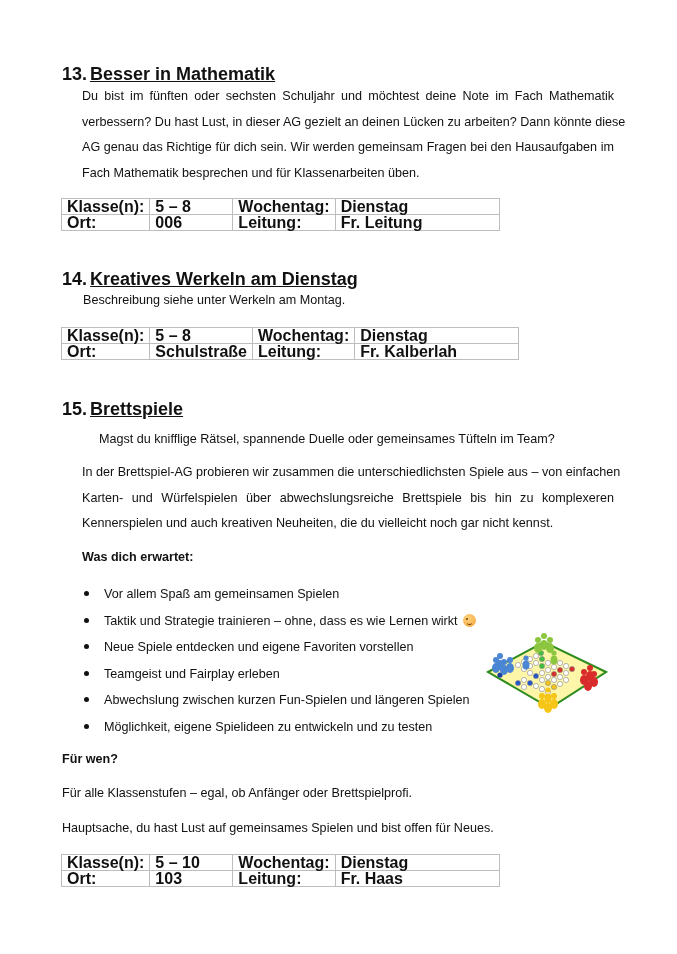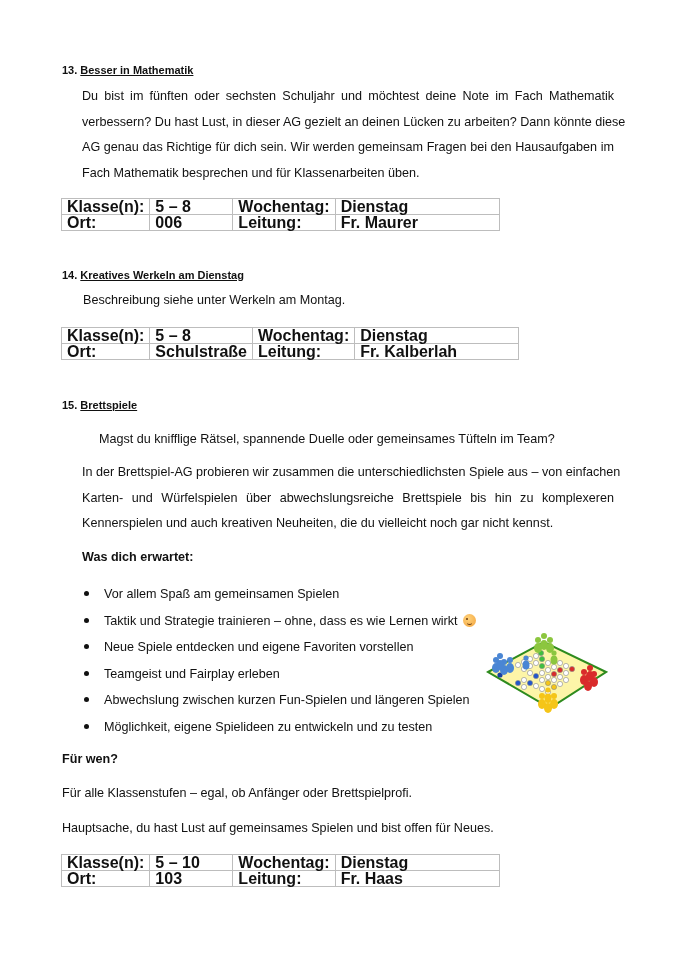--- a/index.html
+++ b/index.html
@@ -2,21 +2,21 @@
 <html><head>
 <meta charset="utf-8">
 <style>
   html, body { margin: 0; padding: 0; background: #ffffff; }
   body {
     width: 677px; height: 954px; position: relative; overflow: hidden;
     font-family: "Liberation Sans", sans-serif; color: #111;
     font-size: 12.6px;
   }
   .abs { position: absolute; }
-  .heading { font-weight: bold; font-size: 11px; }
+  .heading { font-weight: bold; font-size: 18px; }
   .heading .num { margin-right: 3px; }
   .heading .title { text-decoration: underline; }
   .para { line-height: 25.5px; text-align: justify; }
   .line { white-space: nowrap; }
   .bold { font-weight: bold; }
   table.info {
     position: absolute; border-collapse: collapse;
     font-weight: bold; font-size: 16px;
   }
   table.info td {
@@ -58,21 +58,21 @@
       <tr>
     <td class="c1">Klasse(n):</td>
     <td class="c2">5 – 8</td>
     <td class="c3">Wochentag:</td>
     <td class="c4">Dienstag</td>
   </tr>
   <tr>
     <td class="c1">Ort:</td>
     <td class="c2">006</td>
     <td class="c3">Leitung:</td>
-    <td class="c4">Fr. Maurer</td>
+    <td class="c4">Fr. Leitung</td>
   </tr>
 </tbody>
   </table>
 
 <div class="abs heading" style="left:62px; top:269px;">
   <span class="num">14.</span><span class="title">Kreatives Werkeln am Dienstag</span>
 </div>
 <div class="abs line" style="left:83px; top:293px;">Beschreibung siehe unter Werkeln am Montag.</div>
 <table class="info" style="left:61px; top:327px;">
   <tbody>

